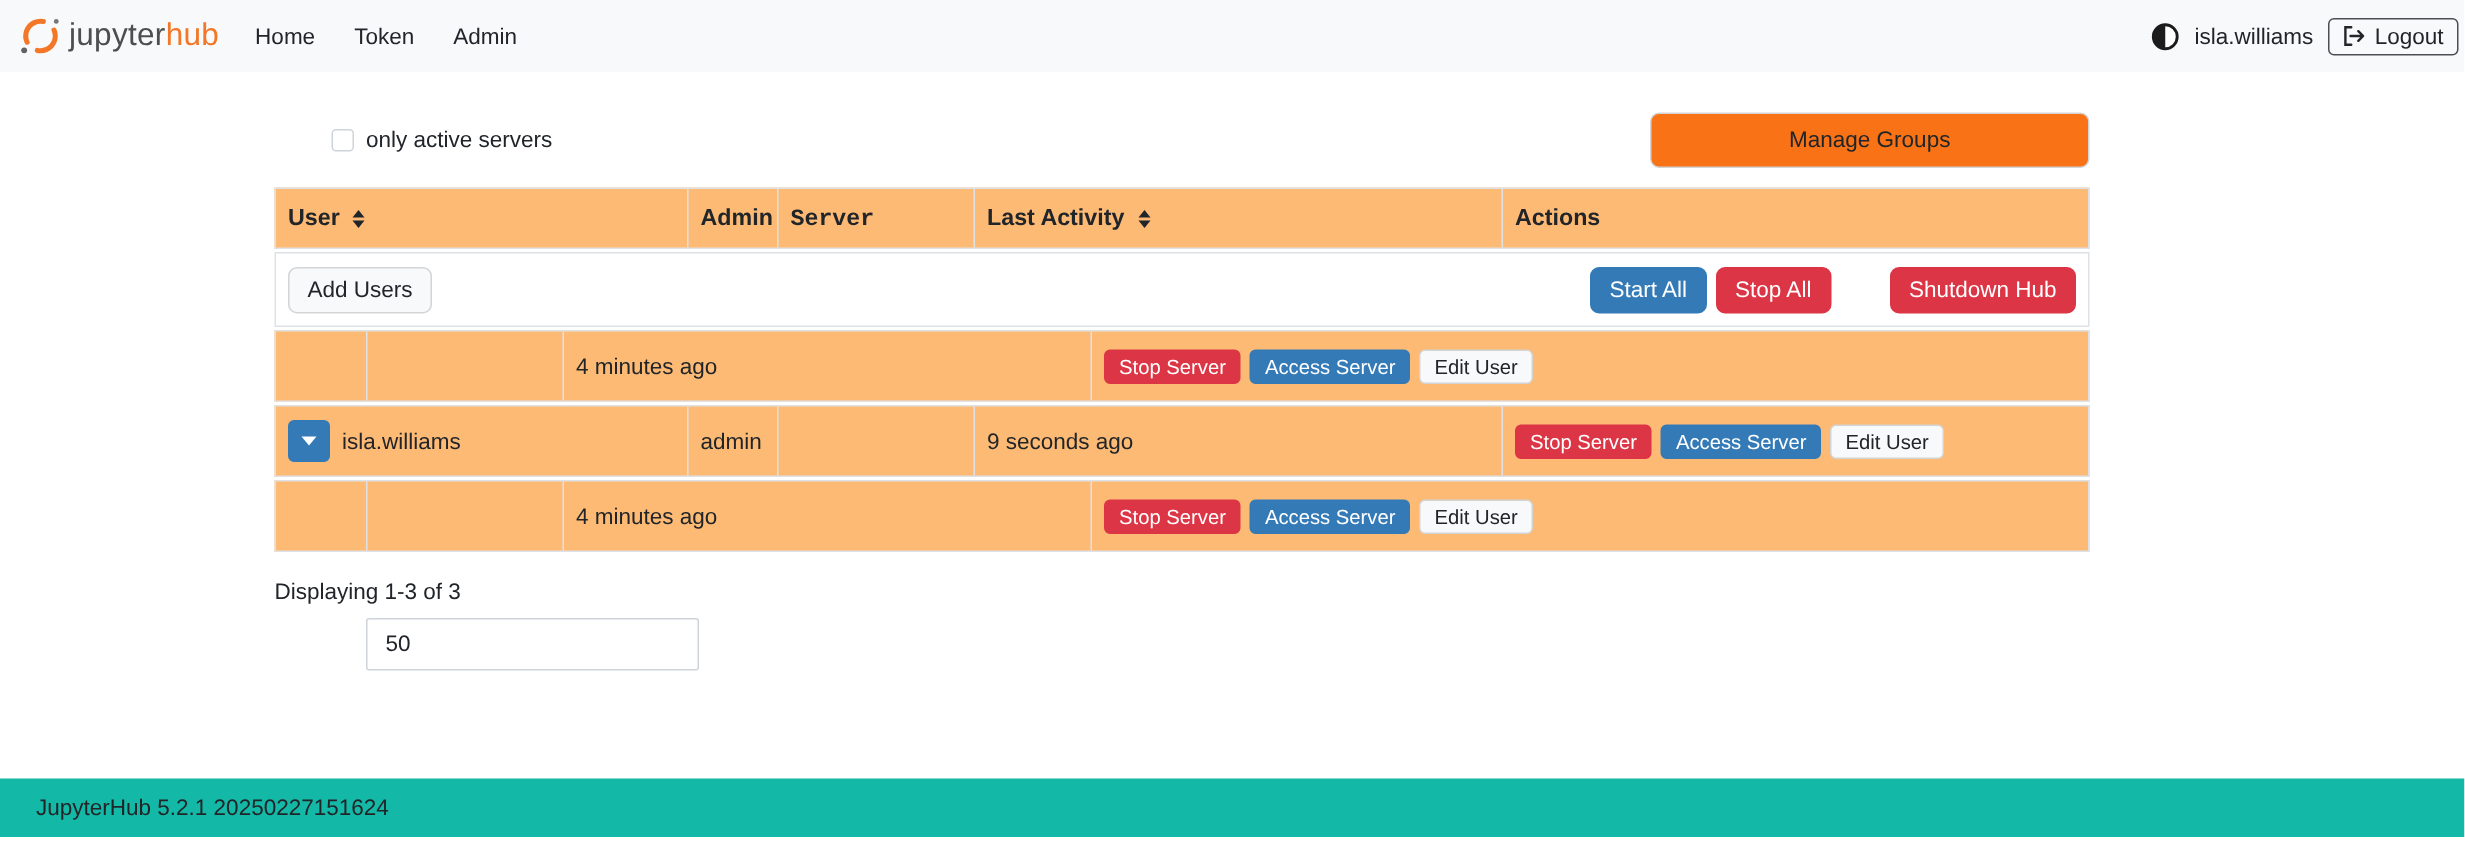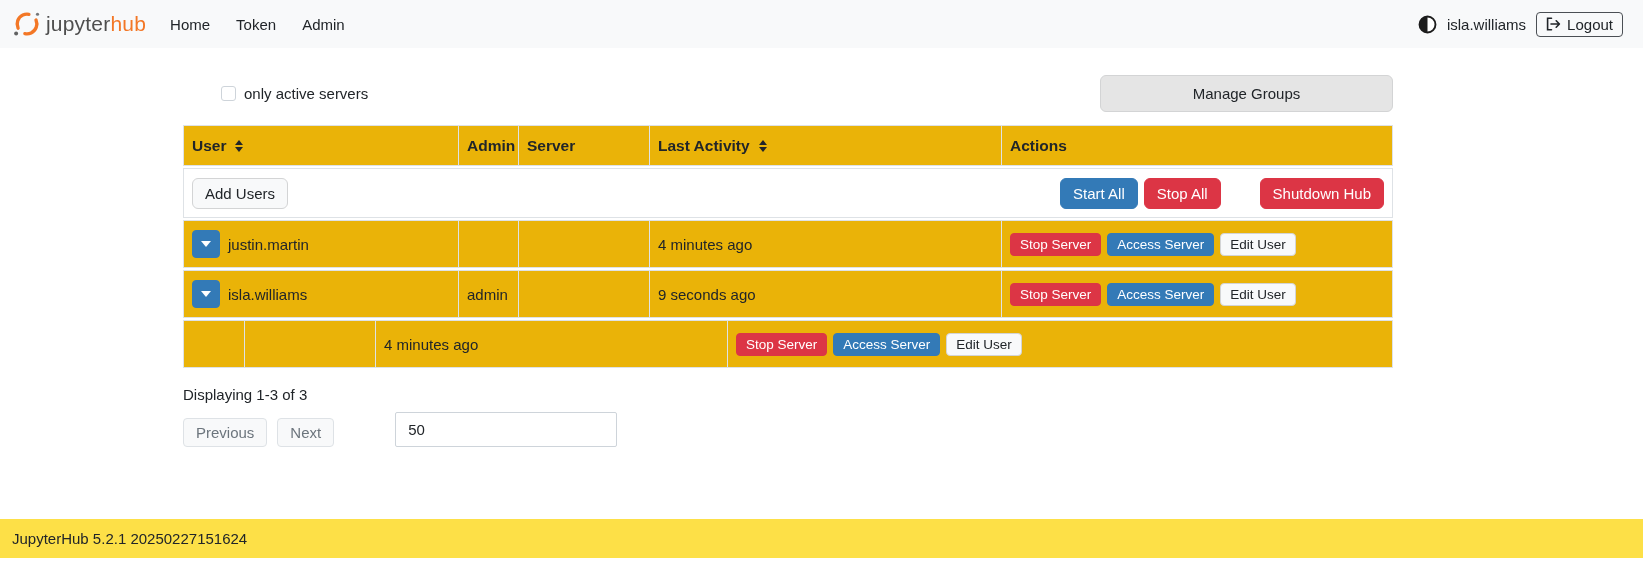--- a/index.html
+++ b/index.html
@@ -11,21 +11,21 @@
     background: #ffffff;
     position: relative;
   }
 
   
   .navbar {
     height: 48px;
     background: #f8f9fa;
     display: flex;
     align-items: center;
-    padding: 0 20px 0 12px;
+    padding: 0 4px 0 12px;
   }
   .brand { display: flex; align-items: center; gap: 4px; cursor: pointer; }
   .brand-text { font-size: 21px; color: #4e4e4e; letter-spacing: 0.2px; }
   .brand-text .hub { color: #f37726; }
   .nav-links { display: flex; gap: 26px; margin-left: 24px; }
   .nav-link { color: #212529; cursor: pointer; }
   .nav-right { margin-left: auto; display: flex; align-items: center; gap: 10px; }
   .theme-icon { width: 19px; height: 19px; display: block; cursor: pointer; }
   .logout-btn {
     display: flex; align-items: center; gap: 6px;
@@ -53,39 +53,39 @@
   .search-input::placeholder { color: #858c93; }
   .active-filter { display: flex; align-items: center; gap: 8px; margin-left: 17px; padding-left: 21px; }
   .checkbox {
     width: 15px; height: 15px;
     border: 1px solid #ced4da; border-radius: 3px;
     background: #fff; cursor: pointer;
   }
   .manage-groups-btn {
     margin-left: auto;
     width: 293px; height: 37px;
-    background: #e5e5e5;
+    background: #f97316;
     border: 1px solid #d3d4d5; border-radius: 6px;
     font-size: 15px; font-family: inherit; color: #212529;
     cursor: pointer;
   }
 
   
   .user-table { margin-top: 13px; }
   .t-row {
     display: flex; align-items: stretch;
     border: 1px solid #dee2e6;
-    background: #eab308;
+    background: #fdba74;
     margin-bottom: 2px;
   }
   .t-cell { display: flex; align-items: center; padding: 0 8px; }
   .t-cell + .t-cell { border-left: 1px solid #dee2e6; }
   .col-user { width: 274px; }
   .col-admin { width: 60px; }
-  .col-server { width: 131px; }
+  .col-server { width: 131px; font-family: Liberation Mono, monospace; }
   .col-activity { width: 352px; }
   .col-actions { flex: 1; }
   .t-head { height: 41px; font-weight: bold; font-size: 15.5px; }
   .sort-icon { display: inline-flex; flex-direction: column; gap: 2px; margin-left: 9px; cursor: pointer; }
   .tri-up { width: 0; height: 0; border-left: 4px solid transparent; border-right: 4px solid transparent; border-bottom: 5px solid #212529; }
   .tri-down { width: 0; height: 0; border-left: 4px solid transparent; border-right: 4px solid transparent; border-top: 5px solid #212529; }
 
   .controls-row { height: 50px; border: 1px solid #dee2e6; margin-bottom: 2px; display: flex; align-items: center; padding: 0 8px; }
   .btn { font-family: inherit; font-size: 15px; border-radius: 6px; padding: 6px 12px; cursor: pointer; border: 1px solid transparent; }
   .btn-default { background: #f8f9fa; border-color: #d3d4d5; color: #212529; }
@@ -121,23 +121,23 @@
     width: 222px; height: 35px;
     border: 1px solid #ced4da; border-radius: 2px;
     padding: 0 12px; font-size: 15px; font-family: inherit; color: #212529;
     outline: none;
   }
 
   
   .footer {
     position: absolute; left: 0; bottom: 7px;
     width: 100%; height: 39px;
-    background: #fde047;
+    background: #14b8a6;
     display: flex; align-items: center;
-    padding-left: 12px;
+    padding-left: 24px;
   }
 </style>
 </head>
 <body>
 
 <div class="navbar">
   <div class="brand">
     <svg width="30" height="30" viewBox="0 0 32 32">
       <circle cx="16" cy="16" r="10.5" fill="none" stroke="#F37726" stroke-width="3.6" stroke-dasharray="23 10" stroke-linecap="round" transform="rotate(155 16 16)"></circle>
       <circle cx="27.2" cy="5.6" r="1.7" fill="#767677"></circle>
@@ -207,26 +207,20 @@
     <div class="controls-row">
       <button class="btn btn-default">Add Users</button>
       <div class="bulk-actions">
         <button class="btn btn-primary">Start All</button>
         <button class="btn btn-danger">Stop All</button>
         <button class="btn btn-danger shutdown-btn">Shutdown Hub</button>
       </div>
     </div>
 
     <div class="t-row user-row">
-      <div class="t-cell col-user">
-        <span class="dropdown-toggle">
-            <span class="caret"></span>
-          </span>
-        <span class="user-name">justin.martin</span>
-      </div>
       <div class="t-cell col-admin"></div>
       <div class="t-cell col-server"></div>
       <div class="t-cell col-activity">4 minutes ago</div>
       <div class="t-cell col-actions">
         <div class="row-actions">
           <button class="btn btn-danger btn-sm">Stop Server</button>
           <button class="btn btn-primary btn-sm">Access Server</button>
           <button class="btn btn-default btn-sm">Edit User</button>
         </div>
       </div>
@@ -261,24 +255,20 @@
           <button class="btn btn-primary btn-sm">Access Server</button>
           <button class="btn btn-default btn-sm">Edit User</button>
         </div>
       </div>
     </div>
 
   </div>
 
   <div class="pagination-summary">Displaying 1-3 of 3</div>
   <div class="pagination-row">
-    <div class="page-buttons">
-      <button class="page-btn">Previous</button>
-      <button class="page-btn">Next</button>
-    </div>
     <div class="per-page-group">
       <input class="per-page-input" type="text" value="50" style="">
     </div>
   </div>
 
 </div>
 
 <div class="footer">
   <span>JupyterHub 5.2.1 20250227151624</span>
 </div>

